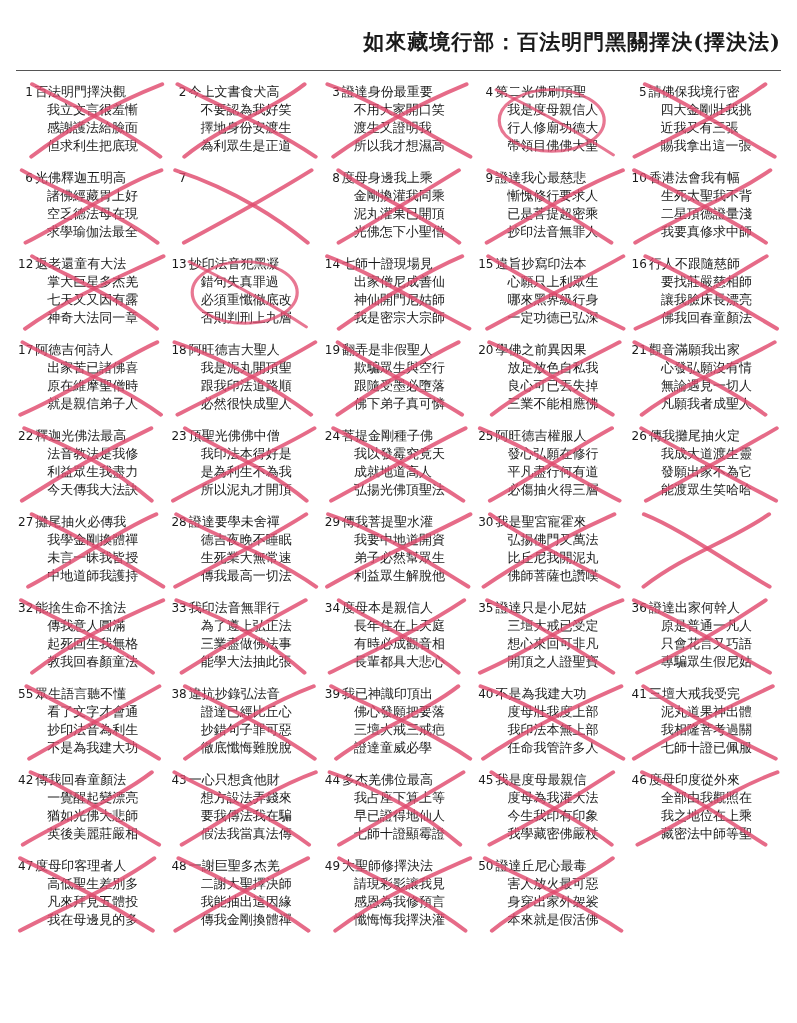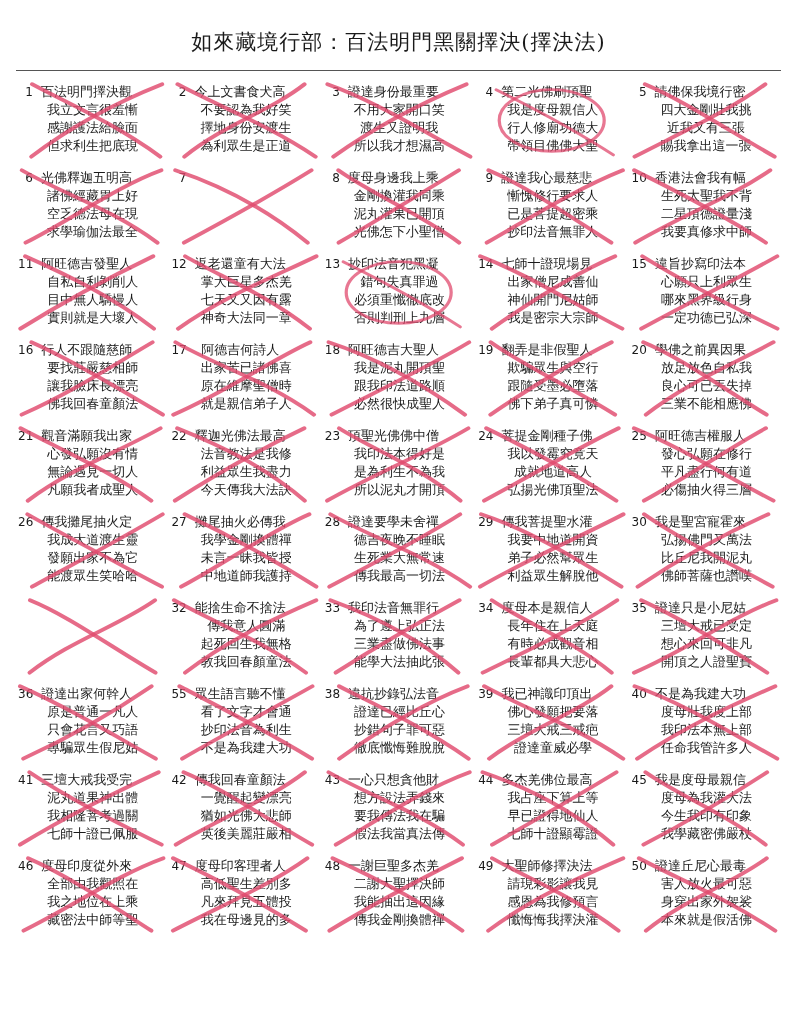--- a/index.html
+++ b/index.html
@@ -10,23 +10,23 @@
     position:relative;
     overflow:hidden;
   }
   .page{
     position:relative;
     width:797px;height:1023px;
     box-sizing:border-box;
     padding:18px 16px 8px 16px;
   }
   .doc-title{
-    text-align:center;
+    text-align:right;
     font-size:21px;
-    font-weight:normal;
+    font-weight:bold;
     letter-spacing:1px;
     margin:10px 0 14px 0;
     font-family:"DejaVu Serif","Liberation Serif",serif;
   }
   .rule{
     border:0;border-top:1px solid #555;
     margin:0 0 6px 0;
   }
   .grid{
     display:grid;
@@ -53,21 +53,20 @@
     min-width:15px;
     text-align:right;
     font-family:"DejaVu Sans","Liberation Sans",sans-serif;
   }
   .lines{
     display:flex;
     flex-direction:column;
     gap:1px;
     font-size:13px;
     line-height:17px;
-    align-items:center;
   }
   .ln{white-space:nowrap;}
   .ln.indent{padding-left:12px;}
   
   .mark{
     position:absolute;
     pointer-events:none;
     left:0;top:0;width:100%;height:100%;
     overflow:visible;
   }
@@ -259,37 +258,20 @@
         </div>
         <div class="mark">
           <svg viewBox="0 0 150 95" preserveAspectRatio="none">
             <path d="M 4.2 8 C 50 33.2, 95 59, 134.6 88"></path>
             <path d="M 138.9 8 C 100 38, 55 55.8, 5.3 88"></path>
           </svg>
         </div>
       </div>
       <div class="cell">
         <div class="entry">
-          <div class="num">11</div>
-          <div class="lines">
-            <div class="ln">阿旺德吉發聖人</div>
-            <div class="ln indent">自私自利剝削人</div>
-            <div class="ln indent">目中無人驕慢人</div>
-            <div class="ln indent">實則就是大壞人</div>
-          </div>
-        </div>
-        <div class="mark">
-          <svg viewBox="0 0 150 95" preserveAspectRatio="none">
-            <path d="M 9.1 8 C 50 28.2, 95 52.4, 136.6 88"></path>
-            <path d="M 135.9 8 C 100 27.3, 55 52.8, 4.4 88"></path>
-          </svg>
-        </div>
-      </div>
-      <div class="cell">
-        <div class="entry">
           <div class="num">12</div>
           <div class="lines">
             <div class="ln">返老還童有大法</div>
             <div class="ln indent">掌大巨星多杰羌</div>
             <div class="ln indent">七天又又因有露</div>
             <div class="ln indent">神奇大法同一章</div>
           </div>
         </div>
         <div class="mark">
           <svg viewBox="0 0 150 95" preserveAspectRatio="none">

